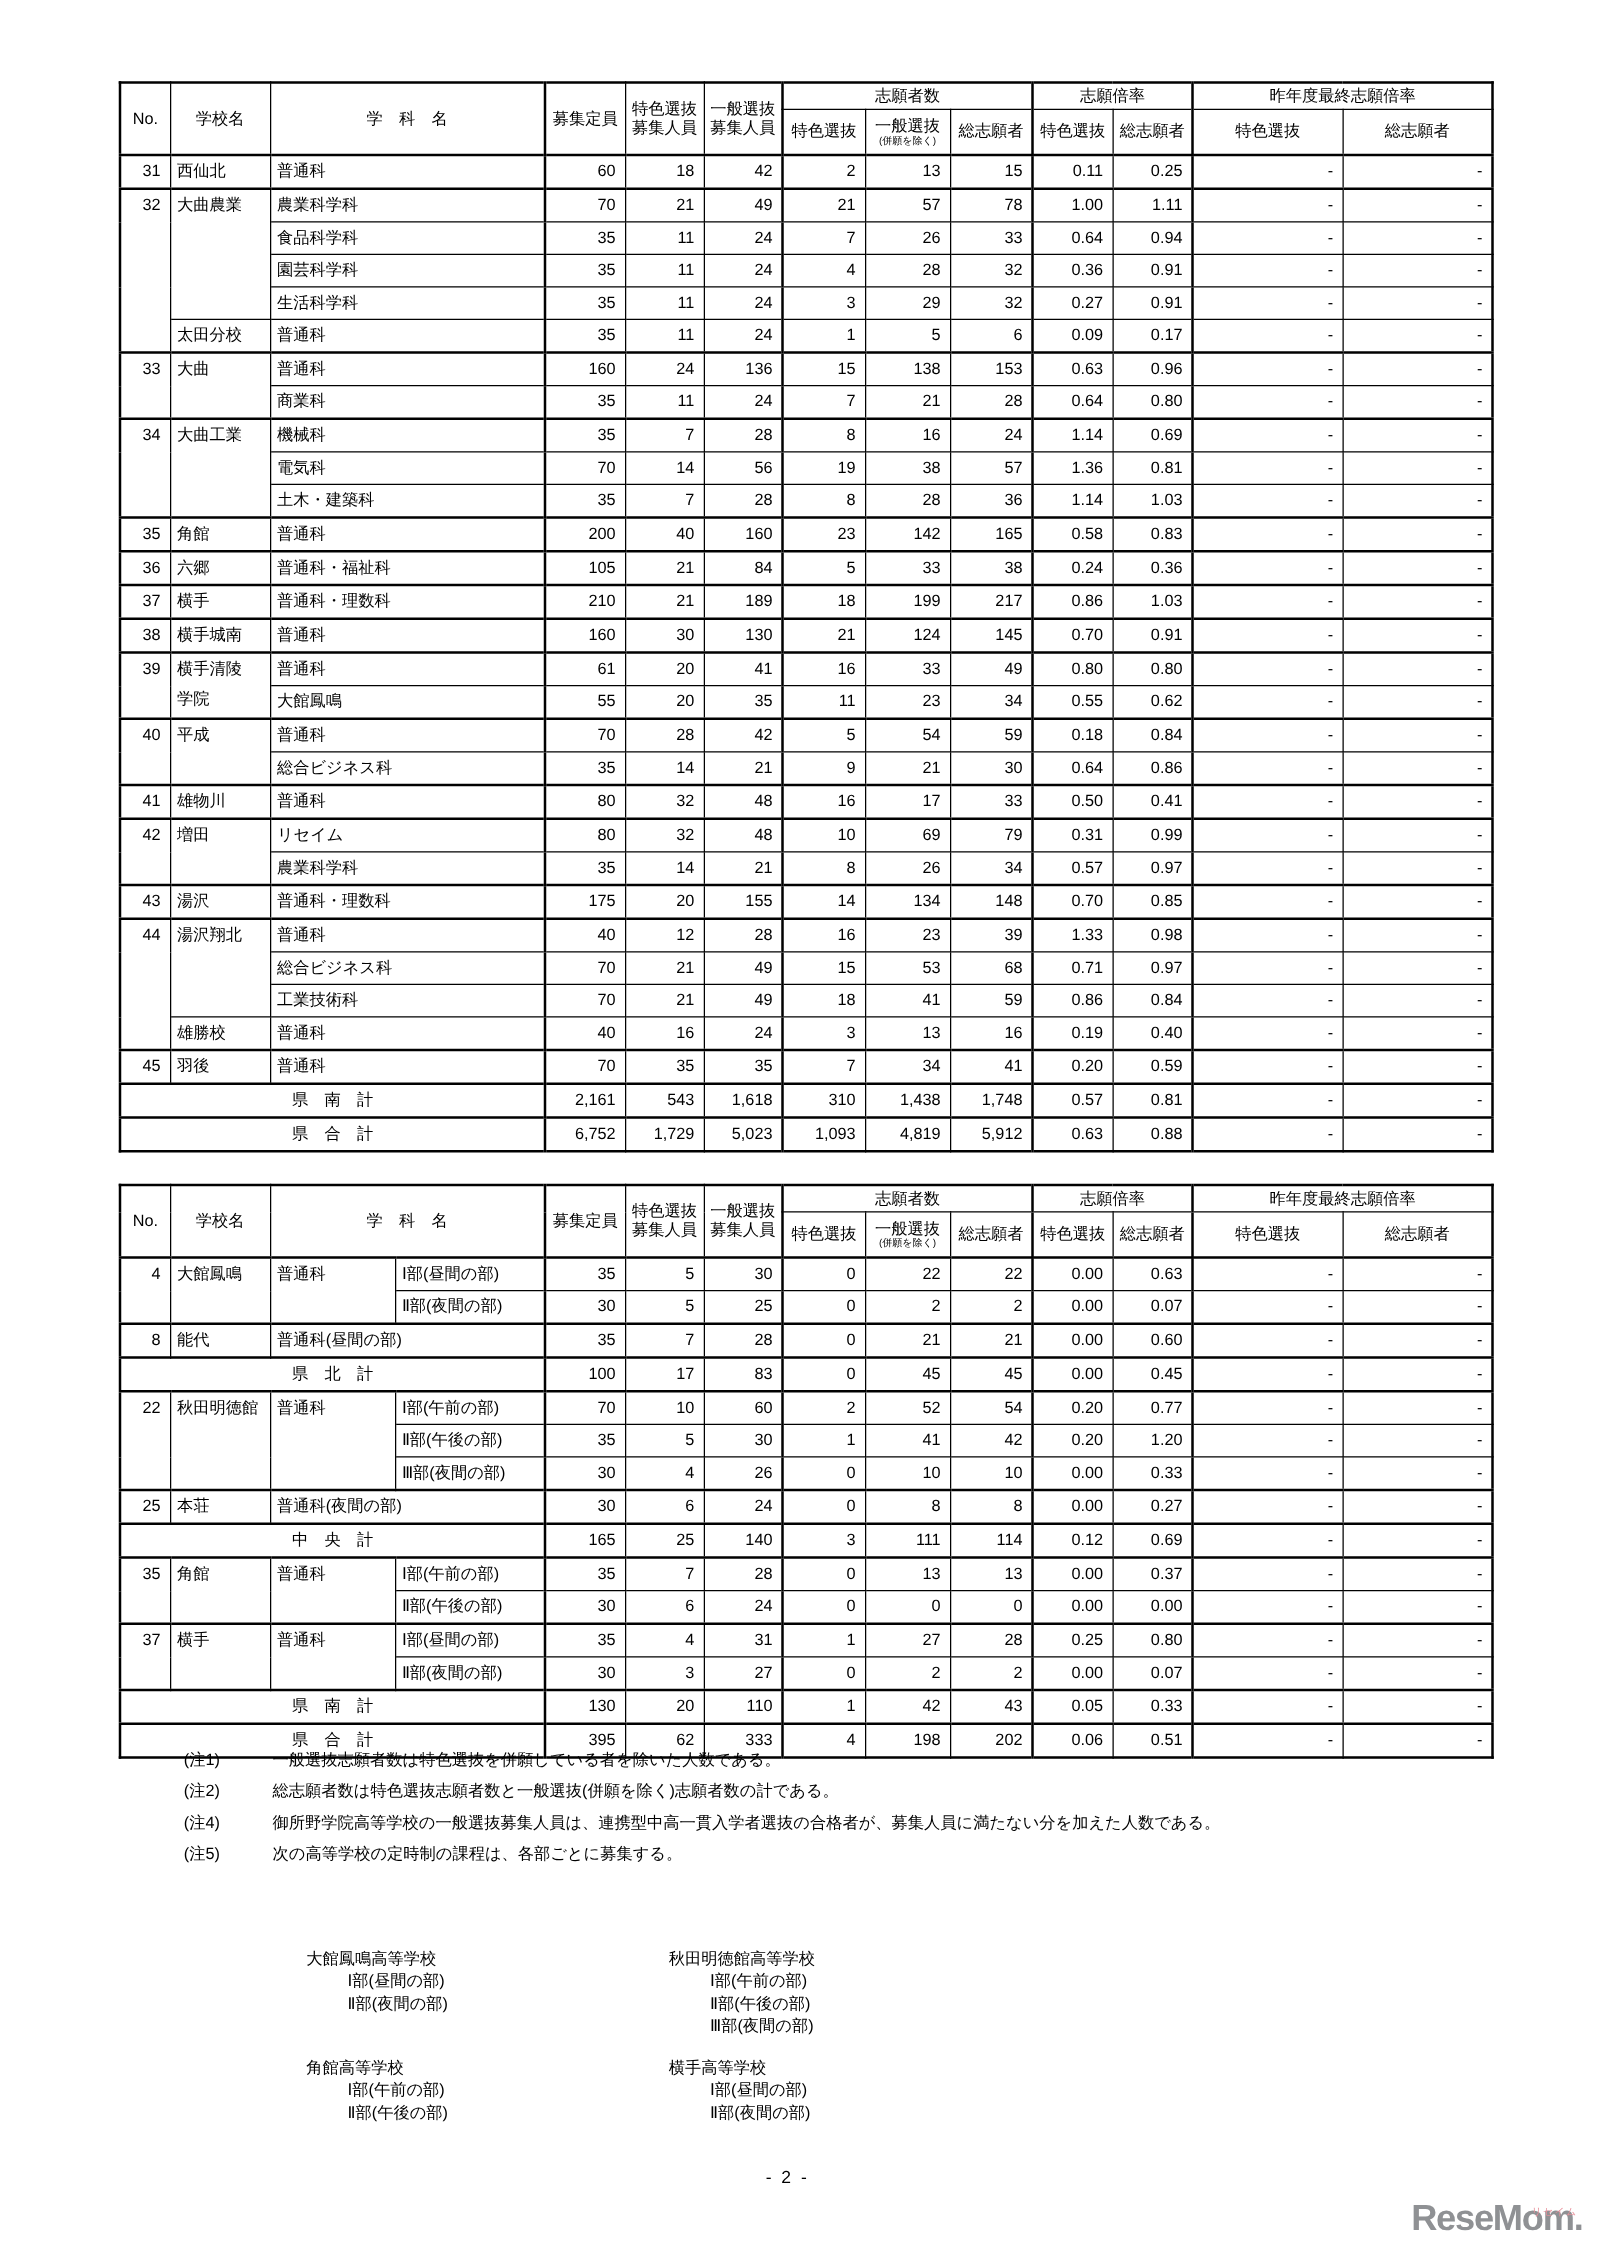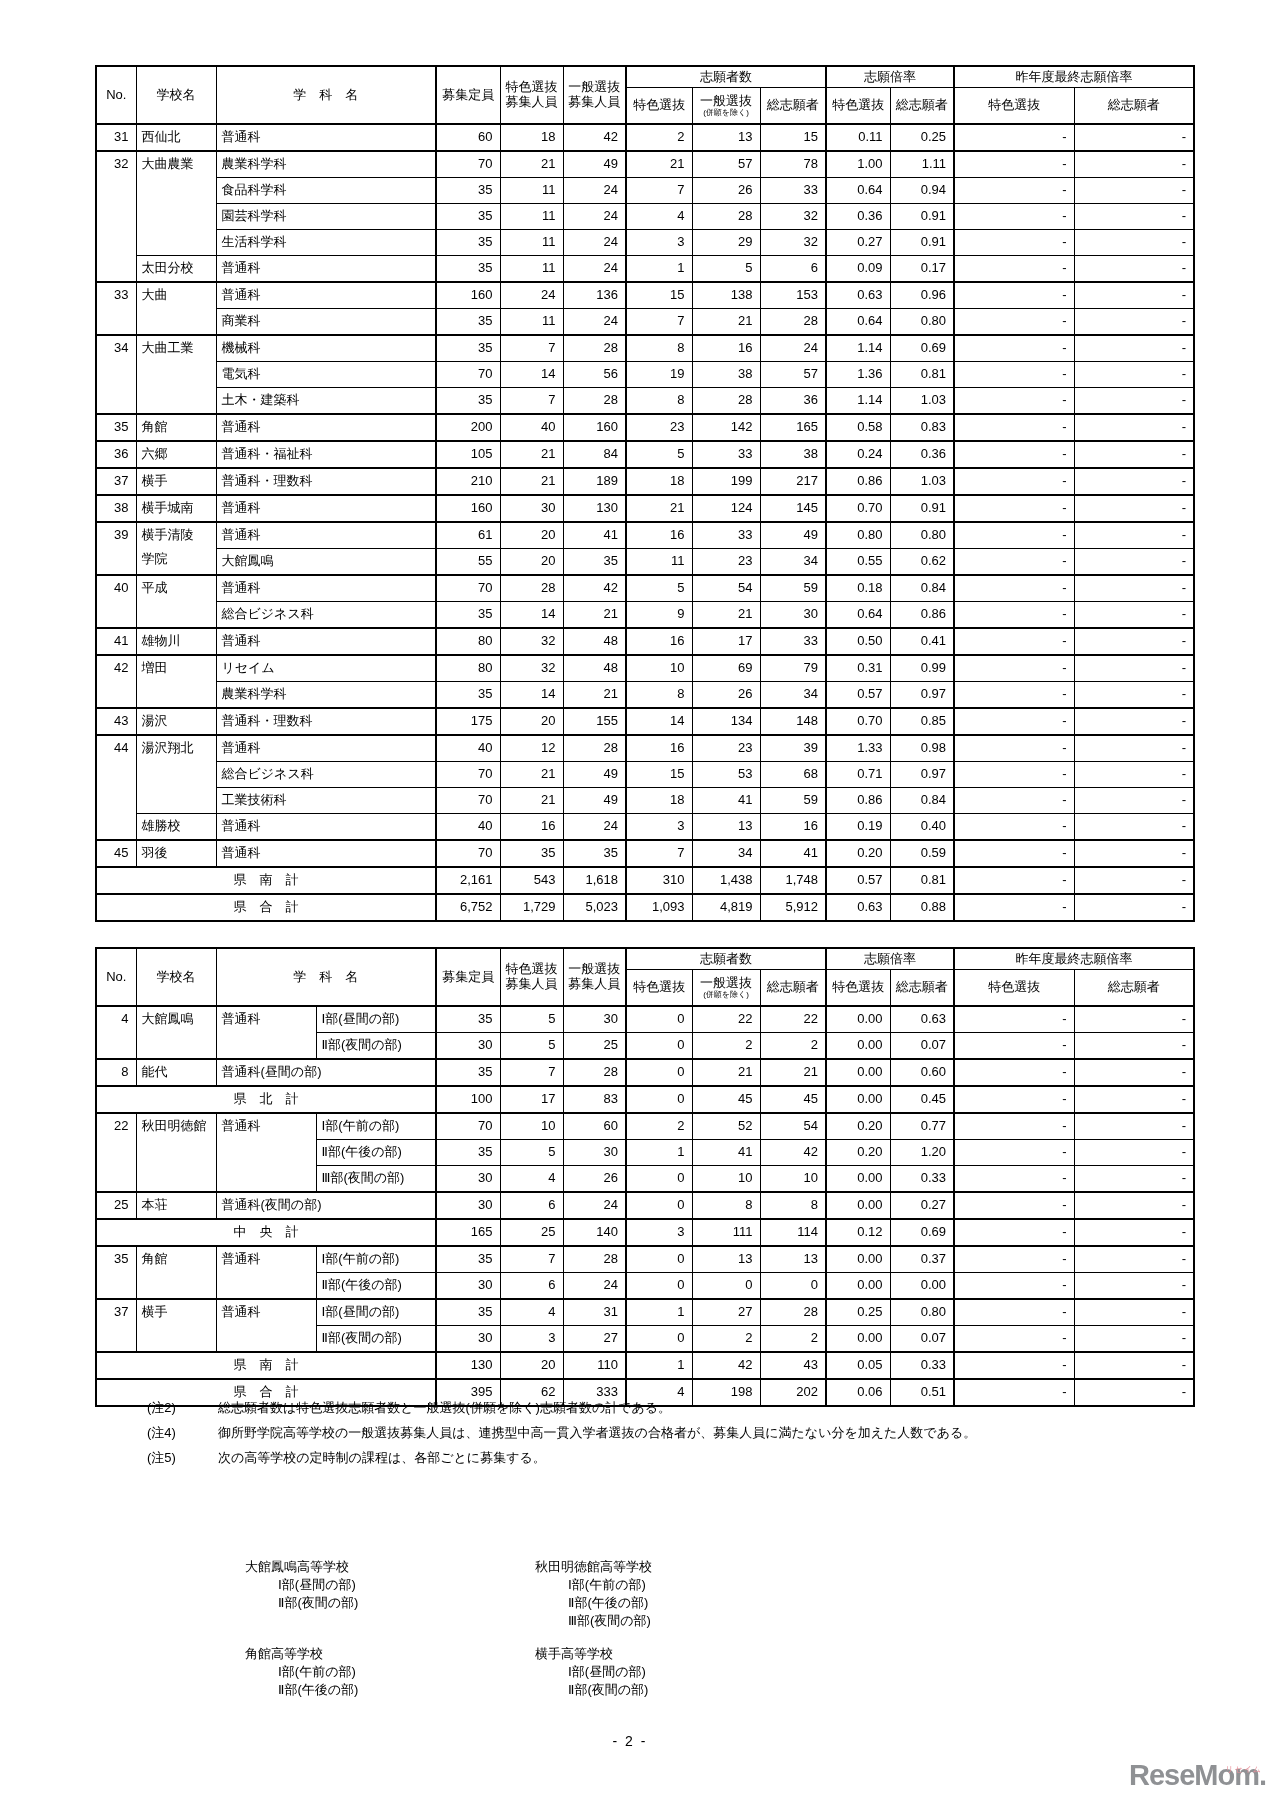--- a/index.html
+++ b/index.html
@@ -757,20 +757,24 @@
           <td class="num">0.06</td>
           <td class="num thick-r">0.51</td>
           <td class="num">-</td>
           <td class="num">-</td>
         </tr>
       </tbody>
   </table>
 
   <div class="notes">
       <div class="note">
+        <div class="lbl">(注1)</div>
+        <div class="txt">一般選抜志願者数は特色選抜を併願している者を除いた人数である。</div>
+      </div>
+      <div class="note">
         <div class="lbl">(注2)</div>
         <div class="txt">総志願者数は特色選抜志願者数と一般選抜(併願を除く)志願者数の計である。</div>
       </div>
       <div class="note">
         <div class="lbl">(注4)</div>
         <div class="txt">御所野学院高等学校の一般選抜募集人員は、連携型中高一貫入学者選抜の合格者が、募集人員に満たない分を加えた人数である。</div>
       </div>
       <div class="note">
         <div class="lbl">(注5)</div>
         <div class="txt">次の高等学校の定時制の課程は、各部ごとに募集する。</div>

